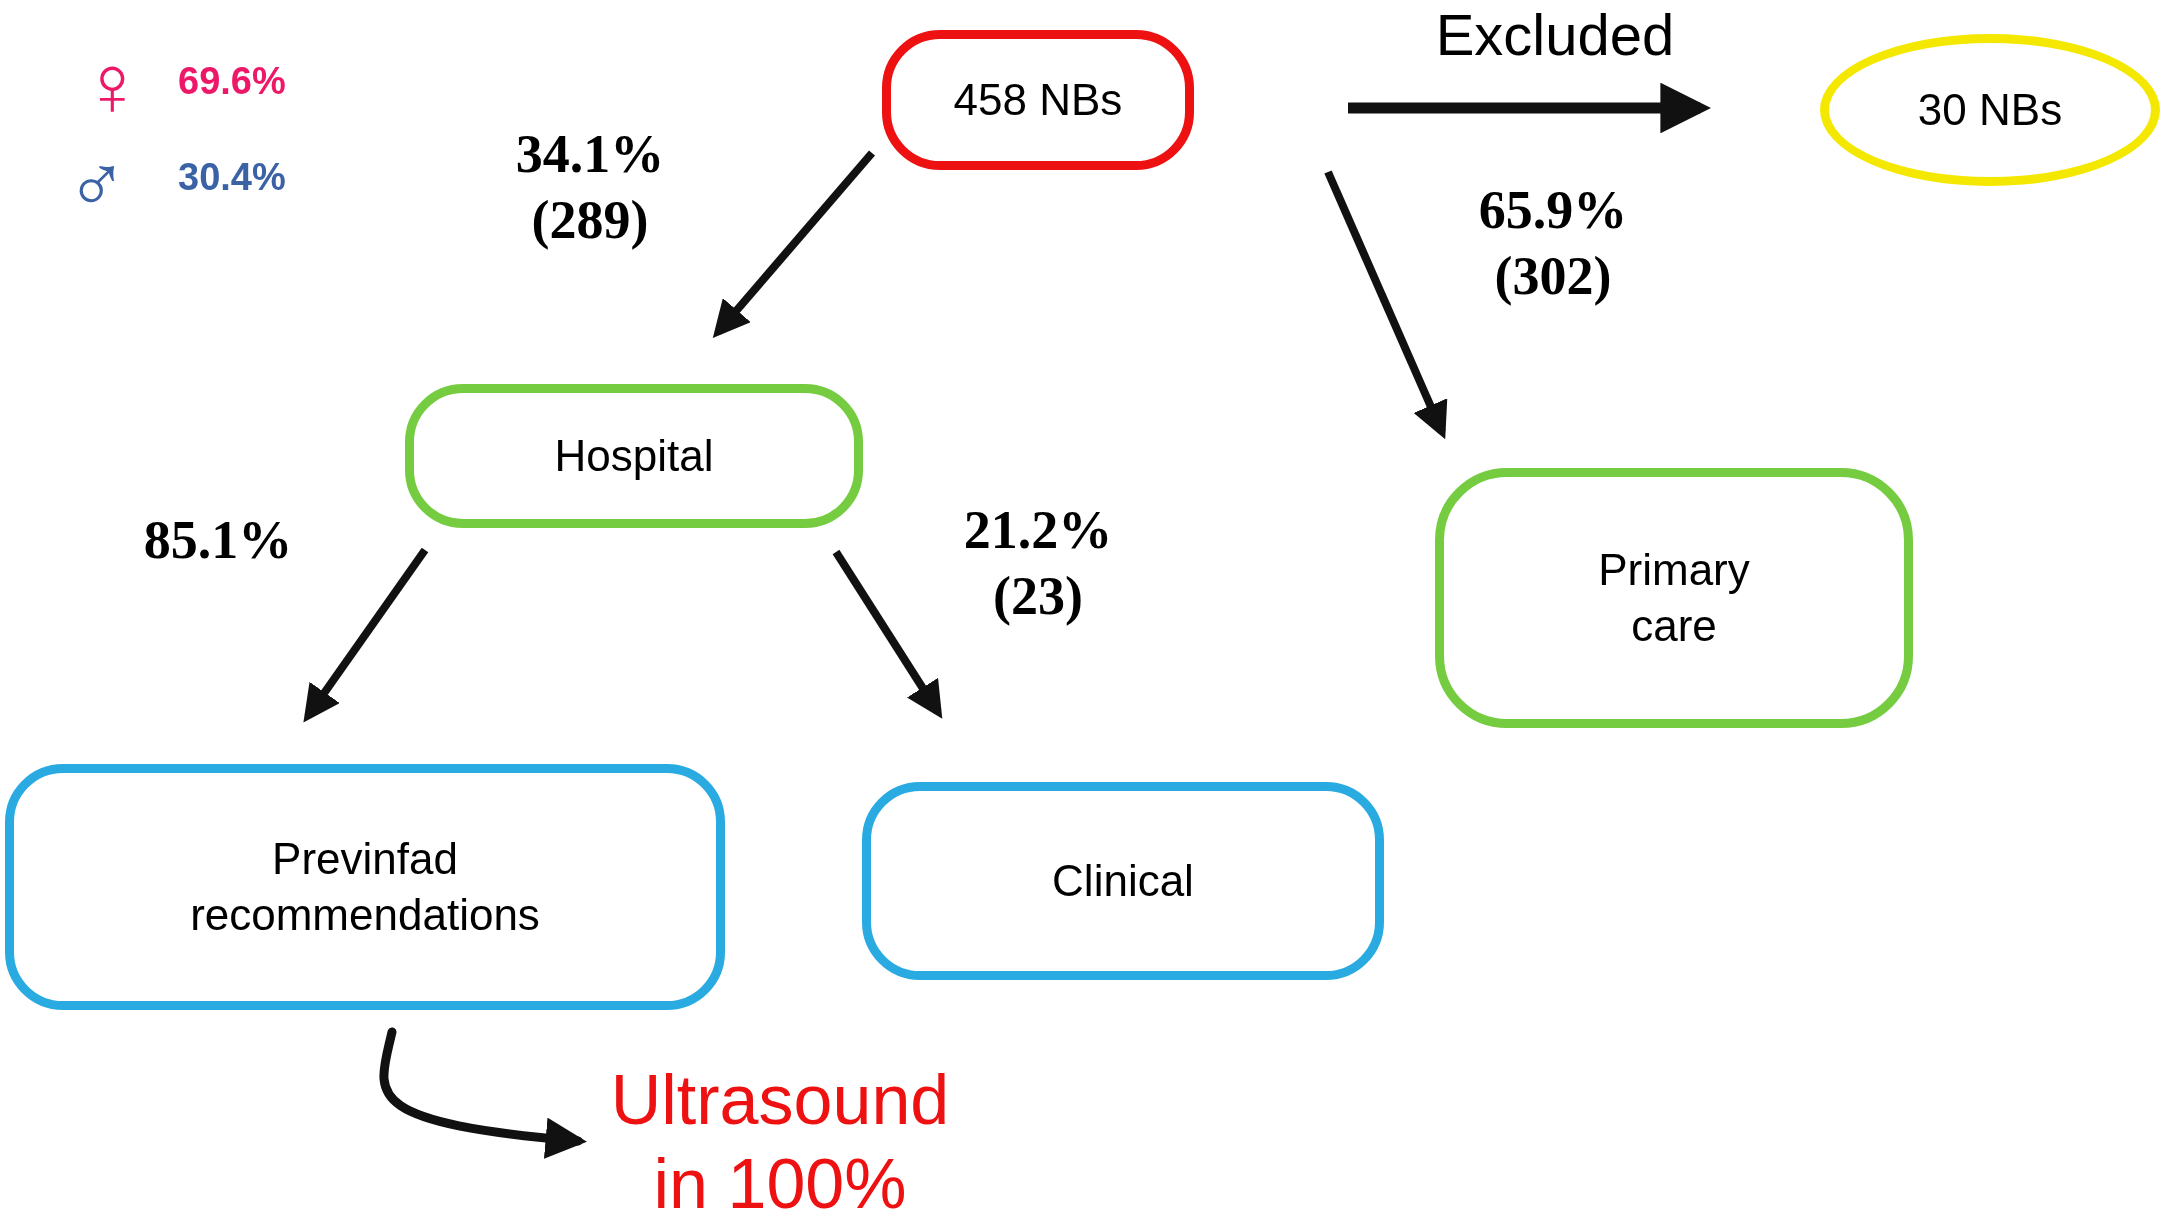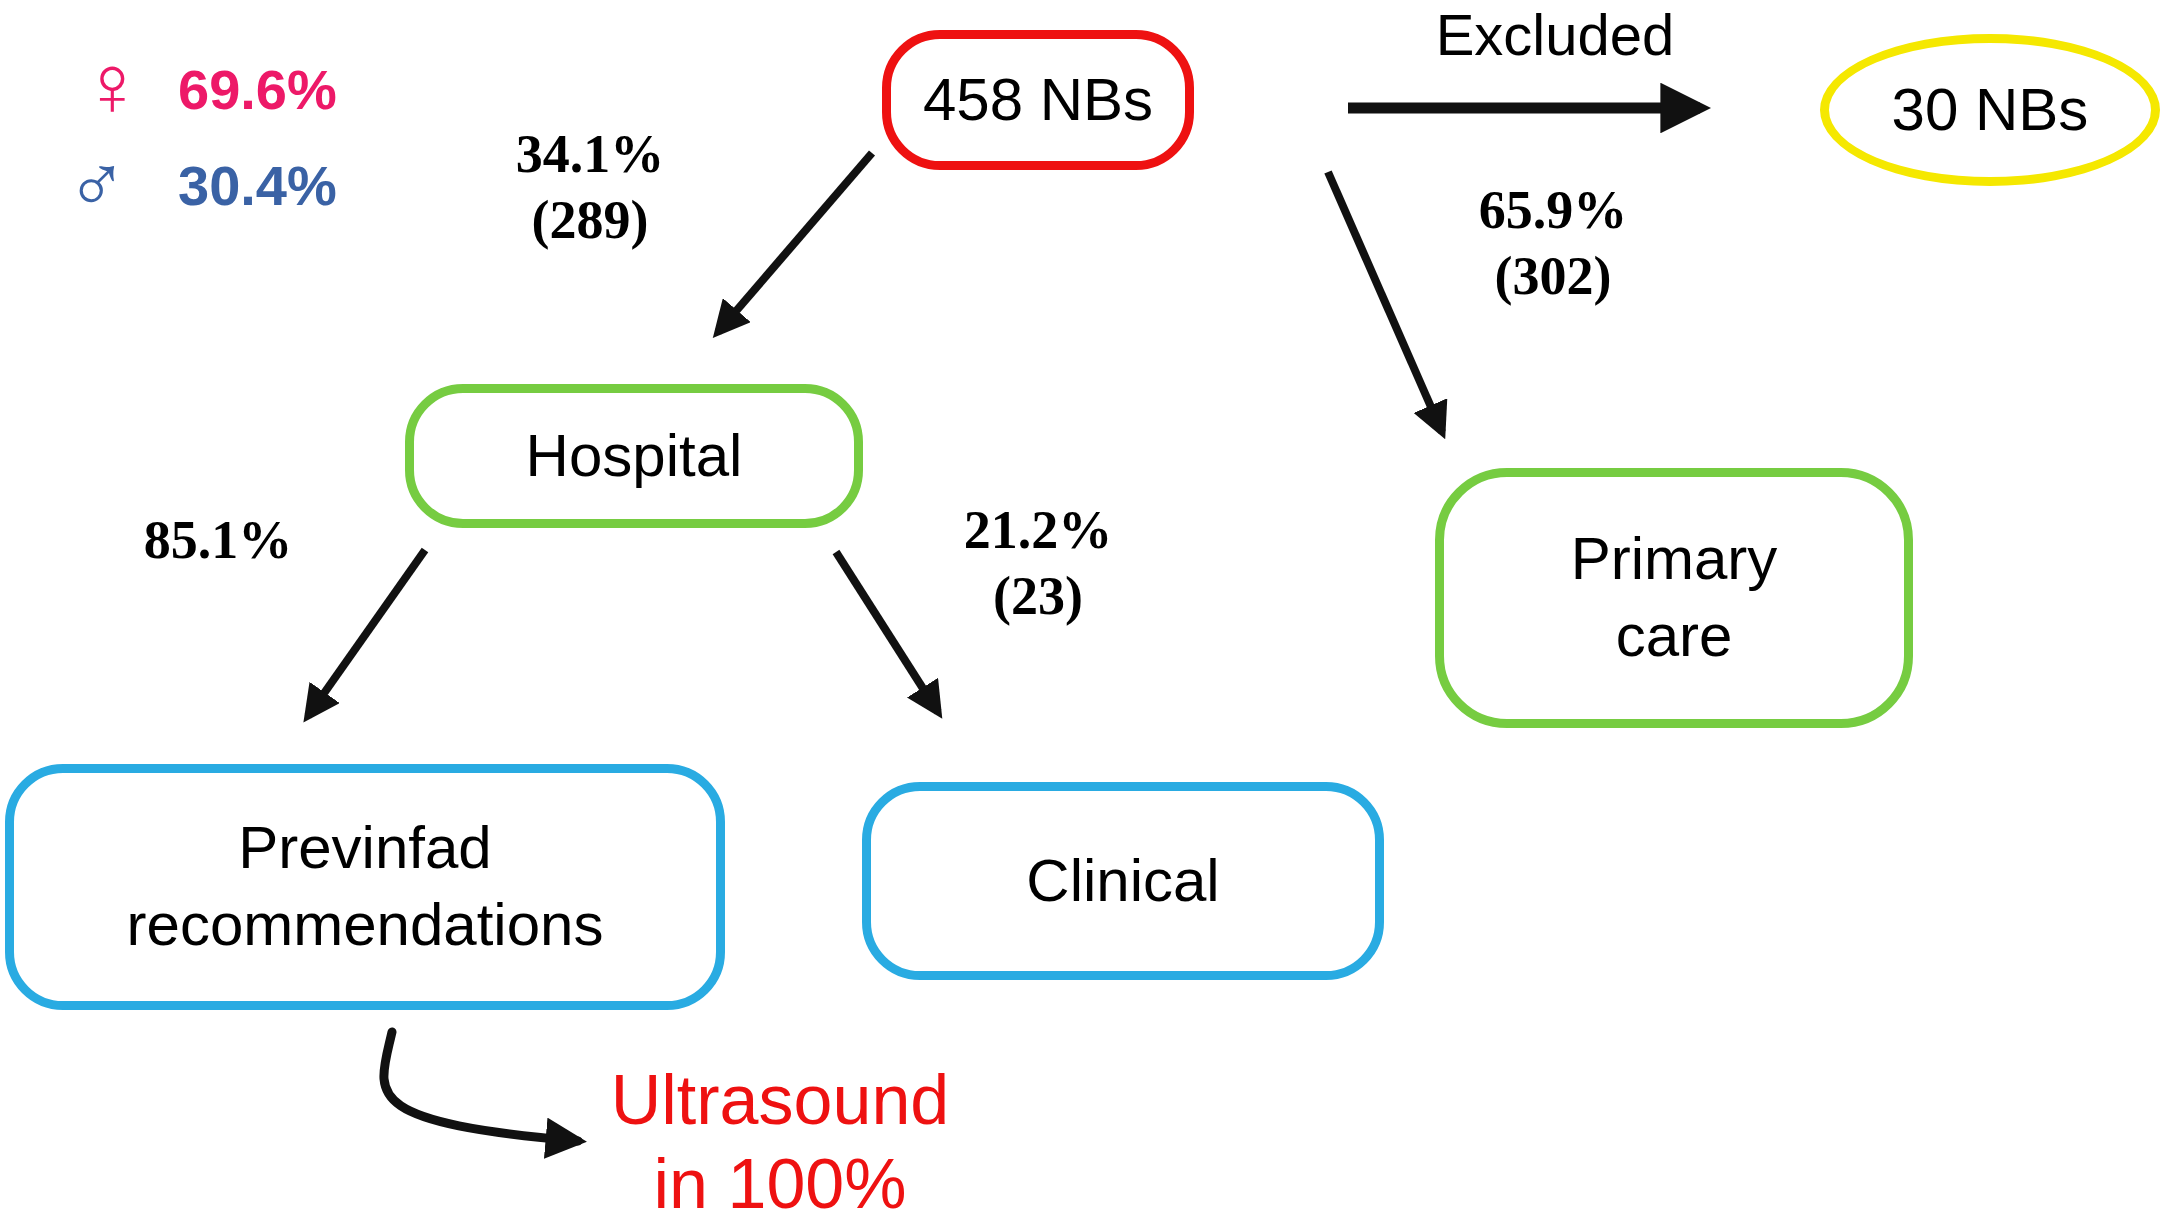--- a/index.html
+++ b/index.html
@@ -11,21 +11,21 @@
     overflow:hidden;
   }
   svg.arrows { position:absolute; left:0; top:0; width:2167px; height:1228px; }
   .node {
     position:absolute;
     background:#ffffff;
     display:flex; flex-direction:column;
     align-items:center; justify-content:center;
     text-align:center;
     color:#000;
-    font-size:60px;
+    font-size:44px;
     line-height:1.28;
     box-sizing:border-box;
   }
   .node-red    { border:9px solid var(--red);    border-radius:58px; }
   .node-yellow { border:9px solid var(--yellow); border-radius:50%;  }
   .node-green  { border:9px solid var(--green);  border-radius:58px; }
   .node-green-lg { border:9px solid var(--green); border-radius:72px; }
   .node-blue   { border:9px solid var(--blue);   border-radius:58px; }
 
   .edge-label {
@@ -36,21 +36,21 @@
   }
   .plain-label {
     position:absolute;
     font-size:58px; color:#000; text-align:center; line-height:1.15;
   }
   .note-label {
     position:absolute;
     font-size:70px; color:var(--note); text-align:center; line-height:1.2;
   }
   .legend-symbol { position:absolute; line-height:1; font-weight:bold; }
-  .legend-value  { position:absolute; font-size:56px; font-weight:bold; line-height:1; }
+  .legend-value  { position:absolute; font-size:38px; font-weight:bold; line-height:1; }
   .female { color:var(--female); }
   .male   { color:var(--male); }
 </style>
 </head>
 <body>
 
 <div id="canvas">
 
   <svg class="arrows" viewBox="0 0 2167 1228" xmlns="http://www.w3.org/2000/svg">
     <defs>

